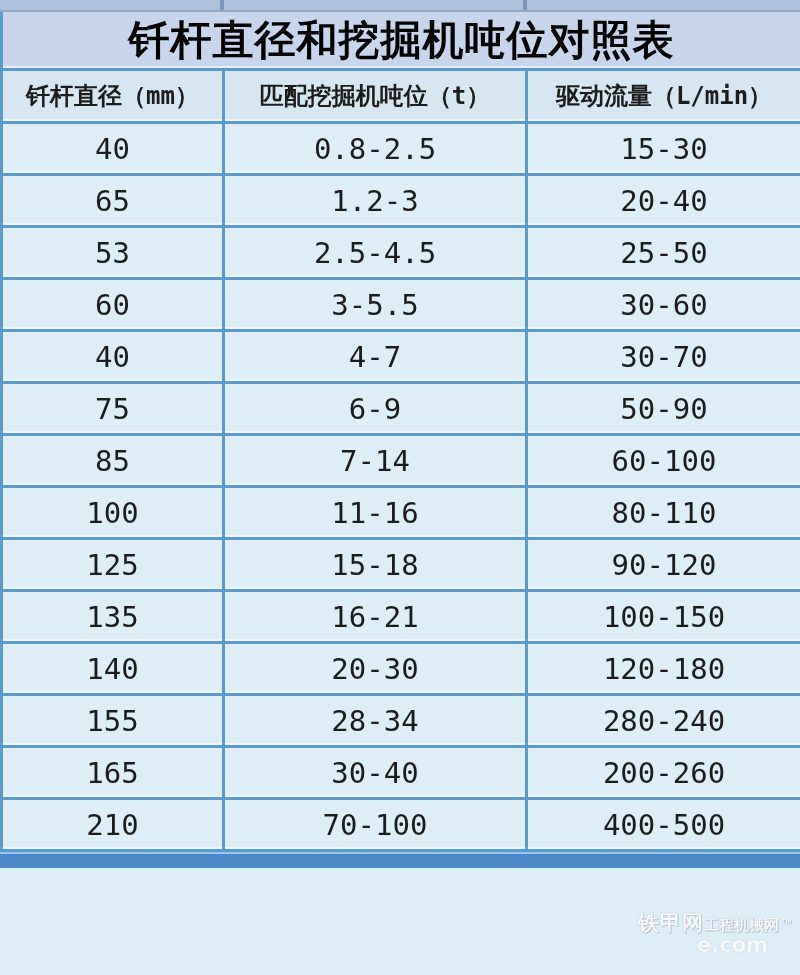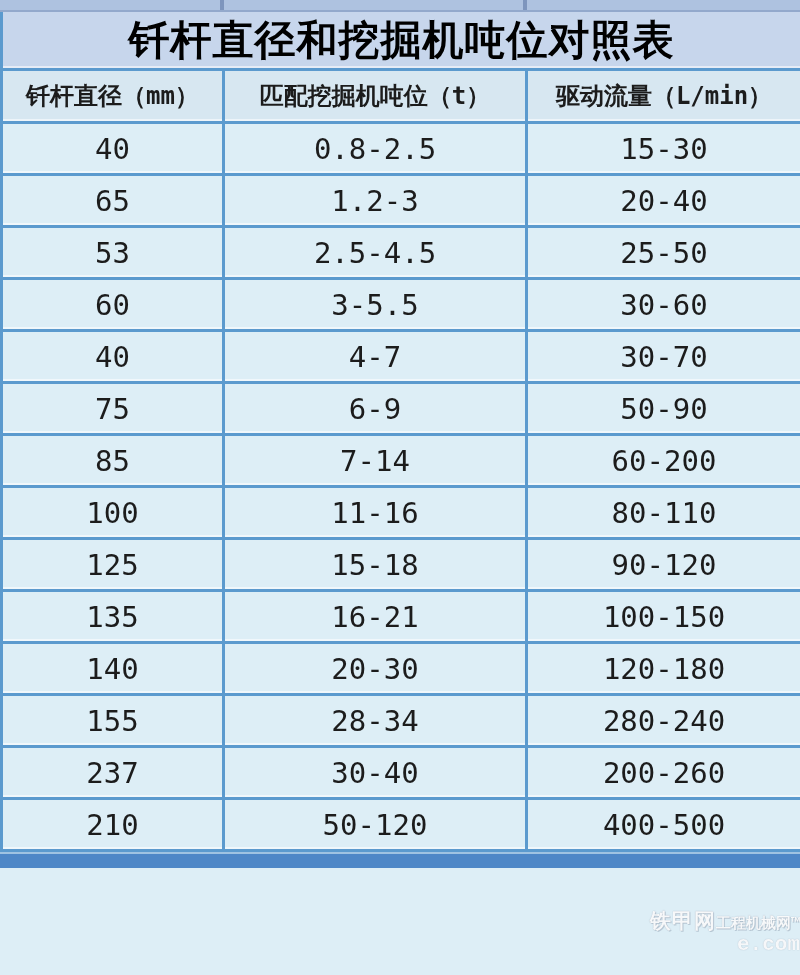--- a/index.html
+++ b/index.html
@@ -75,40 +75,40 @@
 
   .bottom-strip{
     height:16px;
     background:linear-gradient(to bottom,#9fc3e2 0px,#9fc3e2 2px,var(--bottom-strip) 2px);
   }
 
   
   .watermark{
     position:absolute;
     top:912px;
-    right:0;
+    right:6px;
     z-index:3;
     pointer-events:none;
     text-align:right;
     line-height:1.05;
     white-space:nowrap;
-    font-family:Liberation Mono, monospace;
   }
   .wm-line1{
     font-size:15px;
     font-weight:bold;
     color:rgba(255,255,255,0.92);
     text-shadow:0 0 1px rgba(125,140,160,0.75), 1px 1px 0 rgba(125,140,160,0.35);
   }
   .wm-brand{font-size:21px;letter-spacing:1px;}
   .wm-line2{
     font-size:21px;
     font-weight:bold;
     color:rgba(255,255,255,0.9);
     text-shadow:0 0 1px rgba(130,145,165,0.7);
+    margin-right:26px;
   }
 </style>
 </head>
 <body>
 
 <div class="page">
 
   <div class="top-strip">
     <span class="strip-divider d1"></span>
     <span class="strip-divider d2"></span>
@@ -159,21 +159,21 @@
           <td><span class="cell-text">30-70</span></td>
         </tr>
         <tr>
           <td><span class="cell-text">75</span></td>
           <td><span class="cell-text">6-9</span></td>
           <td><span class="cell-text">50-90</span></td>
         </tr>
         <tr>
           <td><span class="cell-text">85</span></td>
           <td><span class="cell-text">7-14</span></td>
-          <td><span class="cell-text">60-200</span></td>
+          <td><span class="cell-text">60-100</span></td>
         </tr>
         <tr>
           <td><span class="cell-text">100</span></td>
           <td><span class="cell-text">11-16</span></td>
           <td><span class="cell-text">80-110</span></td>
         </tr>
         <tr>
           <td><span class="cell-text">125</span></td>
           <td><span class="cell-text">15-18</span></td>
           <td><span class="cell-text">90-120</span></td>
@@ -187,27 +187,27 @@
           <td><span class="cell-text">140</span></td>
           <td><span class="cell-text">20-30</span></td>
           <td><span class="cell-text">120-180</span></td>
         </tr>
         <tr>
           <td><span class="cell-text">155</span></td>
           <td><span class="cell-text">28-34</span></td>
           <td><span class="cell-text">280-240</span></td>
         </tr>
         <tr>
-          <td><span class="cell-text">237</span></td>
+          <td><span class="cell-text">165</span></td>
           <td><span class="cell-text">30-40</span></td>
           <td><span class="cell-text">200-260</span></td>
         </tr>
         <tr>
           <td><span class="cell-text">210</span></td>
-          <td><span class="cell-text">50-120</span></td>
+          <td><span class="cell-text">70-100</span></td>
           <td><span class="cell-text">400-500</span></td>
         </tr>
       </tbody>
   </table>
 
   <div class="bottom-strip"></div>
 
   <div class="watermark">
     <div class="wm-line1"><span class="wm-brand">铁甲网</span><span>工程机械网™</span></div>
     <div class="wm-line2">e.com</div>

